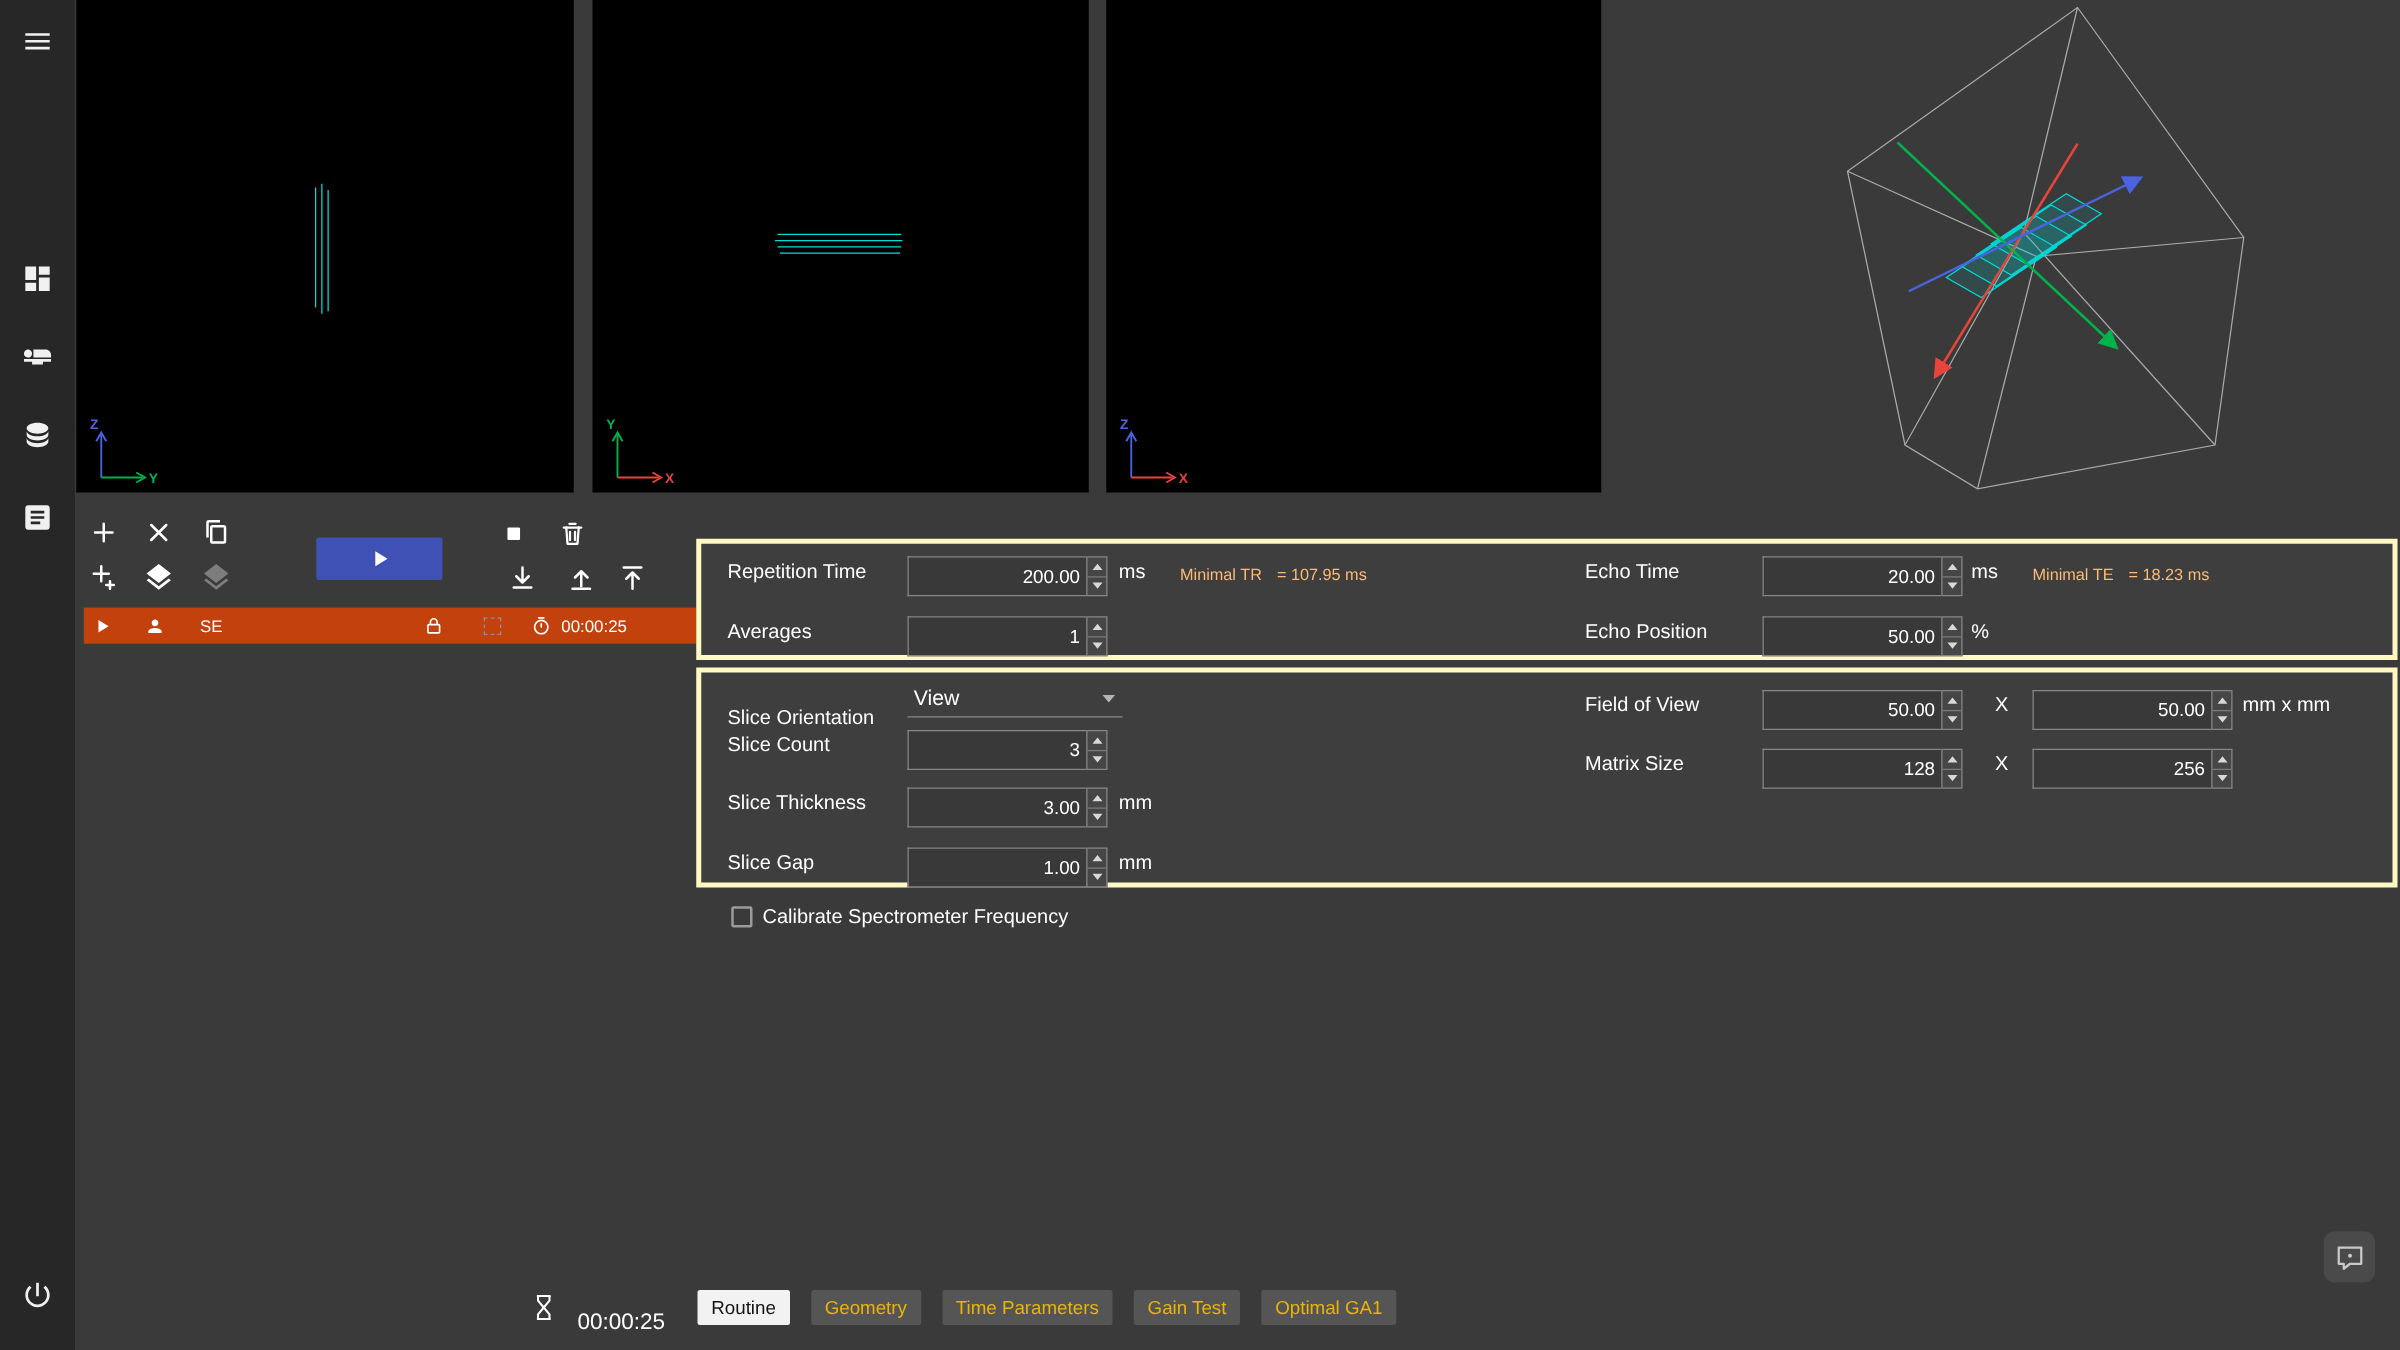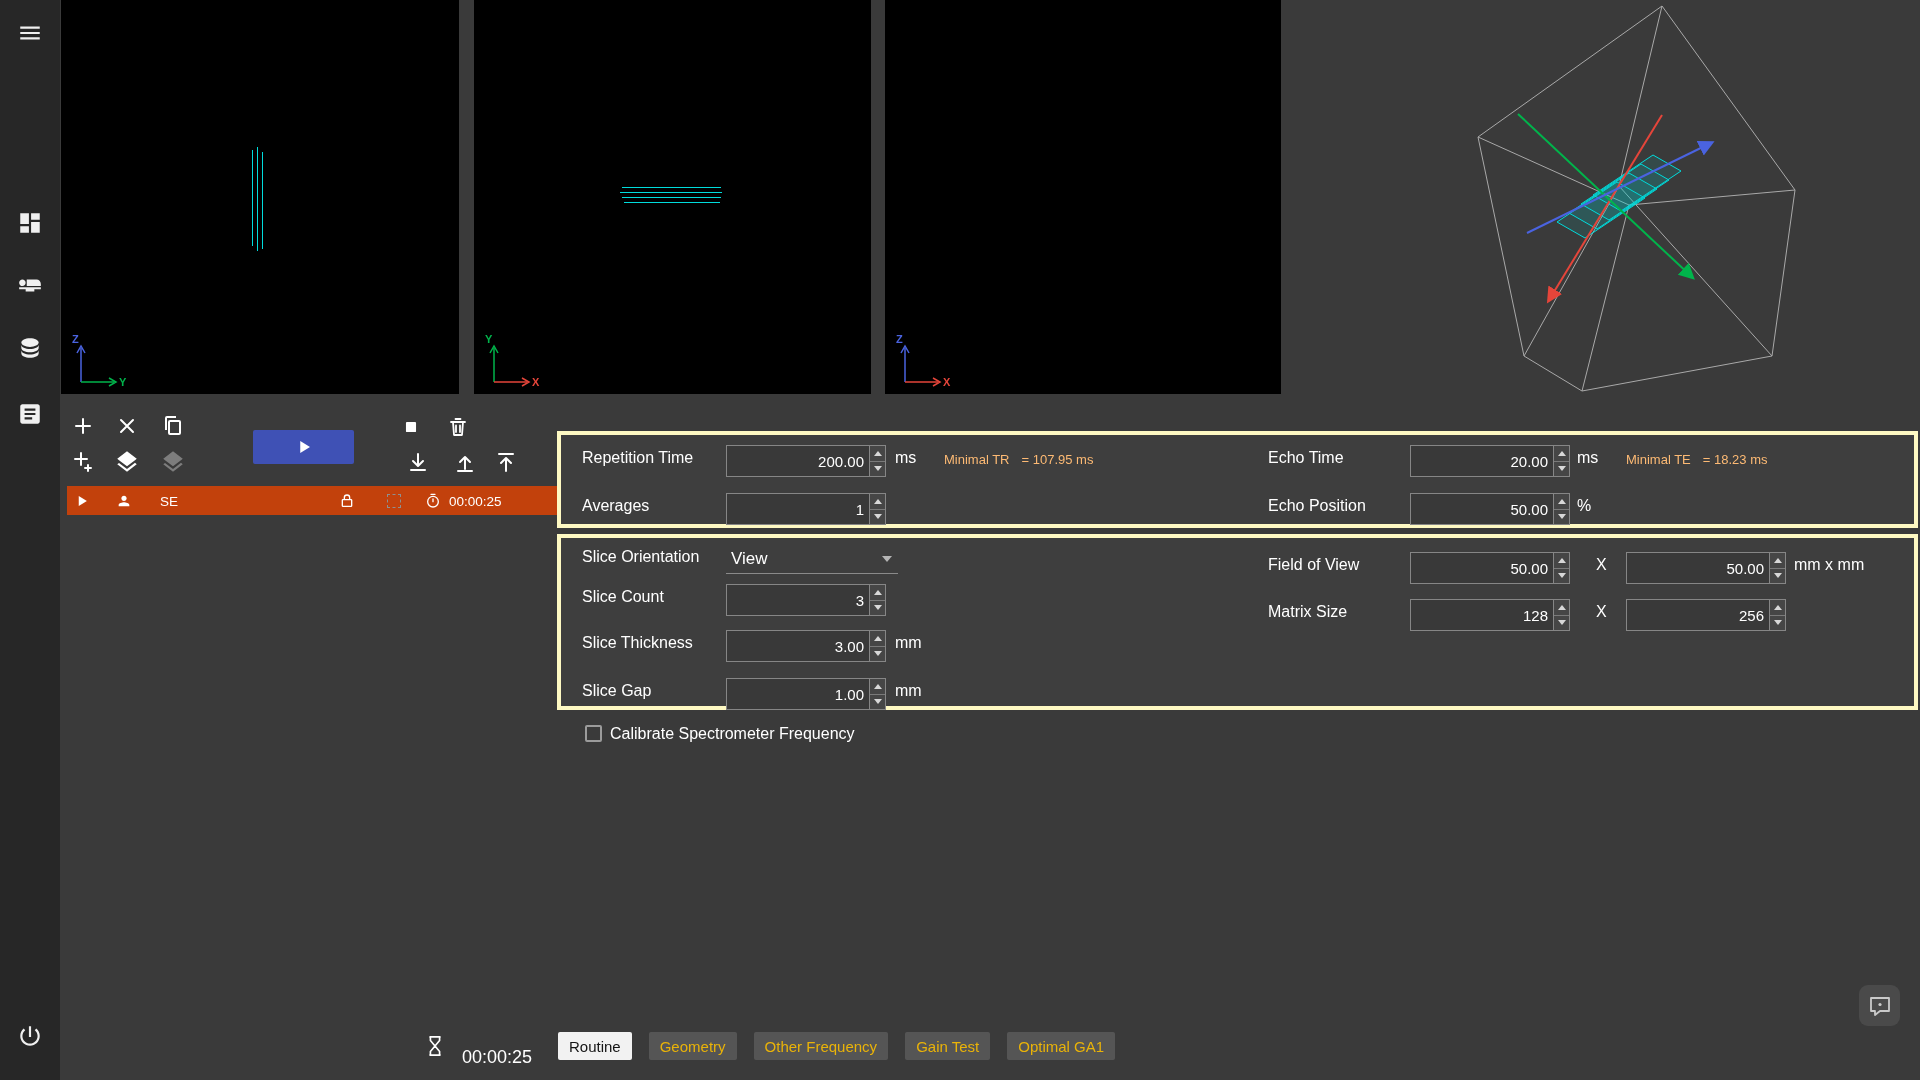--- a/index.html
+++ b/index.html
@@ -312,21 +312,21 @@
         </div>
       <div>
           <i class="tri-down"></i>
         </div>
     </div>
   </div>
   <span class="punit" style="left:1016px;top:62px">%</span>
 </div>
 
 <div class="panel box2">
-  <span class="plabel" style="left:21px;top:10px">Slice Orientation</span>
+  <span class="plabel" style="left:21px;top:28px">Slice Orientation</span>
   <div class="select" style="left:165px;top:6px">
     <span class="val">View</span>
     <i class="sel-arrow"></i>
   </div>
 
   <span class="plabel" style="left:21px;top:50px">Slice Count</span>
   <div class="field" style="left:165px;top:46px">
     <input value="3" style="">
     <div class="spin">
       <div>
@@ -424,21 +424,21 @@
 <svg class="hourglass" width="22" height="24" viewBox="0 0 24 24" fill="none" stroke="#fff" stroke-width="1.8" stroke-linejoin="round">
   <path d="M6 2h12M6 22h12"></path>
     <path d="M7 2v4l5 6 5-6V2"></path>
     <path d="M7 22v-4l5-6 5 6v4"></path>
 </svg>
 <span class="elapsed">00:00:25</span>
 
 <div class="tabs">
   <div class="tab active">Routine</div>
   <div class="tab">Geometry</div>
-  <div class="tab">Other Frequency</div>
+  <div class="tab">Time Parameters</div>
   <div class="tab">Gain Test</div>
   <div class="tab">Optimal GA1</div>
 </div>
 
 <div class="chat-btn">
   <svg width="24" height="24" viewBox="0 0 24 24" fill="none" stroke="#c9c9c9" stroke-width="1.8" stroke-linejoin="round">
     <path d="M21 4H3v13h4v4l5-4h9z"></path>
       <circle cx="12" cy="10.5" r="1.6" fill="#c9c9c9" stroke="none"></circle>
   </svg>
 </div>

